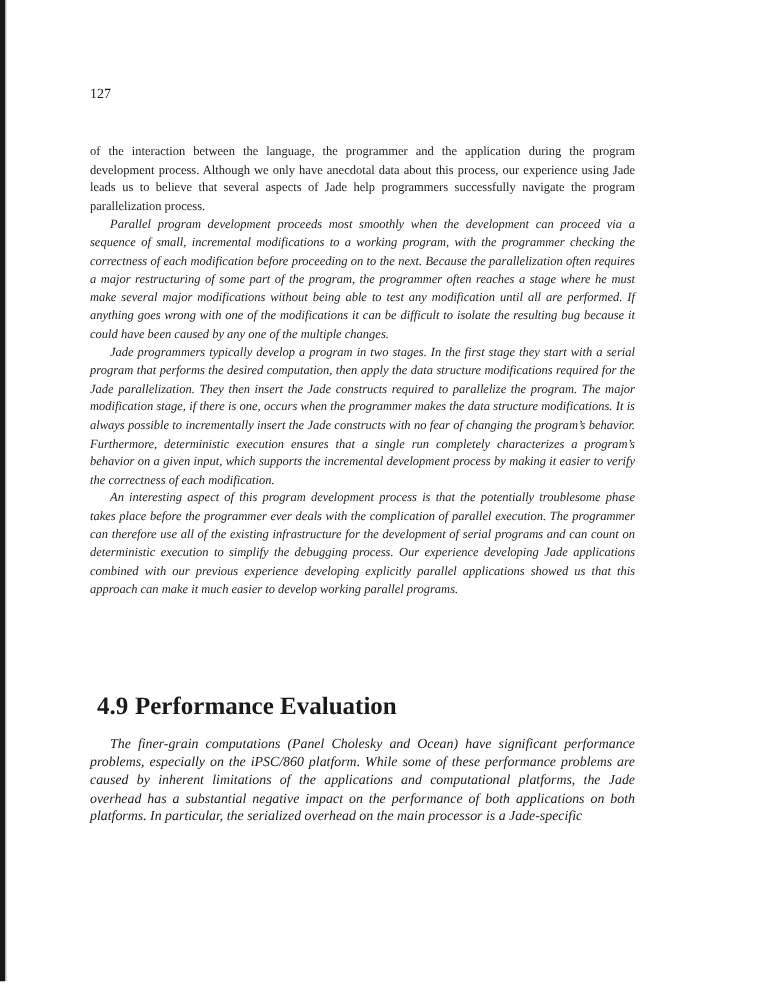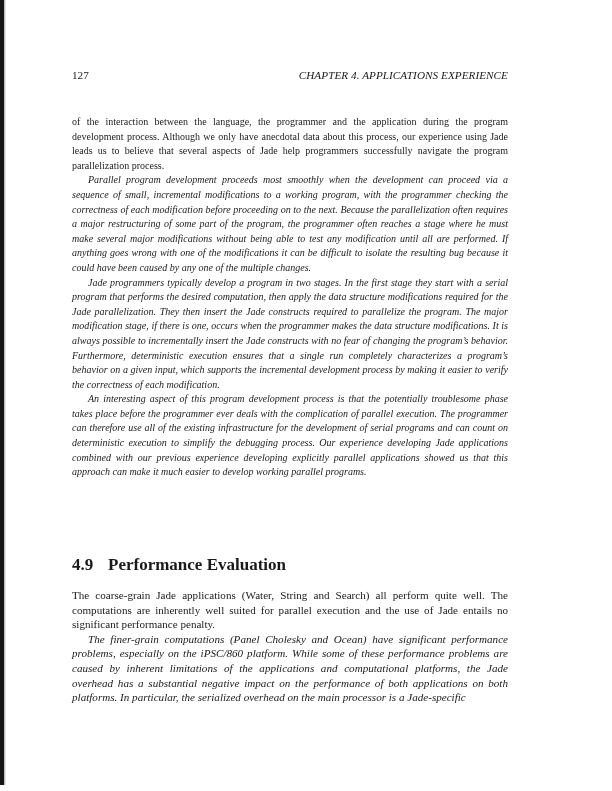--- a/index.html
+++ b/index.html
@@ -70,24 +70,25 @@
   .para.indent {
     text-indent: 16px;
     font-style: italic;
   }
   .section-heading {
     position: absolute;
     left: 72px;
     top: 554px;
     font-family: "Liberation Serif", "DejaVu Serif", serif;
     font-weight: bold;
-    font-size: 17px;
+    font-size: 20px;
     line-height: 22px;
     margin: 0;
     white-space: nowrap;
+    text-align: center;
   }
   .section-number {
     display: inline-block;
     width: 36px;
   }
   .body-text-2 {
     position: absolute;
     left: 72px;
     top: 588px;
     width: 436px;
@@ -97,30 +98,28 @@
   }
 </style>
 </head>
 <body>
 
 <div class="scan-edge"></div>
 <div class="scan-edge-fringe"></div>
 
 <div class="page-header">
   <span class="page-number">127</span>
-  <span class="running-head">CHAPTER 4.   APPLICATIONS EXPERIENCE</span>
 </div>
 
 <div class="body-text">
   <p class="para">of the interaction between the language, the programmer and the application during the program development process. Although we only have anecdotal data about this process, our experience using Jade leads us to believe that several aspects of Jade help programmers successfully navigate the program parallelization process.</p>
   <p class="para indent">Parallel program development proceeds most smoothly when the development can proceed via a sequence of small, incremental modifications to a working program, with the programmer checking the correctness of each modification before proceeding on to the next. Because the parallelization often requires a major restructuring of some part of the program, the programmer often reaches a stage where he must make several major modifications without being able to test any modification until all are performed. If anything goes wrong with one of the modifications it can be difficult to isolate the resulting bug because it could have been caused by any one of the multiple changes.</p>
   <p class="para indent">Jade programmers typically develop a program in two stages. In the first stage they start with a serial program that performs the desired computation, then apply the data structure modifications required for the Jade parallelization. They then insert the Jade constructs required to parallelize the program. The major modification stage, if there is one, occurs when the programmer makes the data structure modifications. It is always possible to incrementally insert the Jade constructs with no fear of changing the program’s behavior. Furthermore, deterministic execution ensures that a single run completely characterizes a program’s behavior on a given input, which supports the incremental development process by making it easier to verify the correctness of each modification.</p>
   <p class="para indent">An interesting aspect of this program development process is that the potentially trou­blesome phase takes place before the programmer ever deals with the complication of parallel execution. The programmer can therefore use all of the existing infrastructure for the development of serial programs and can count on deterministic execution to simplify the debugging process. Our experience developing Jade applications combined with our previous experience developing explicitly parallel applications showed us that this approach can make it much easier to develop working parallel programs.</p>
 </div>
 
 <h2 class="section-heading">
   <span class="section-number">4.9</span><span>Performance Evaluation</span>
 </h2>
 
 <div class="body-text-2">
-  <p class="para">The coarse-grain Jade applications (Water, String and Search) all perform quite well. The computations are inherently well suited for parallel execution and the use of Jade entails no significant performance penalty.</p>
   <p class="para indent">The finer-grain computations (Panel Cholesky and Ocean) have significant performance problems, especially on the iPSC/860 platform. While some of these performance problems are caused by inherent limitations of the applications and computational platforms, the Jade overhead has a substantial negative impact on the performance of both applications on both platforms. In particular, the serialized overhead on the main processor is a Jade-specific</p>
 </div>
 
 </body></html>

